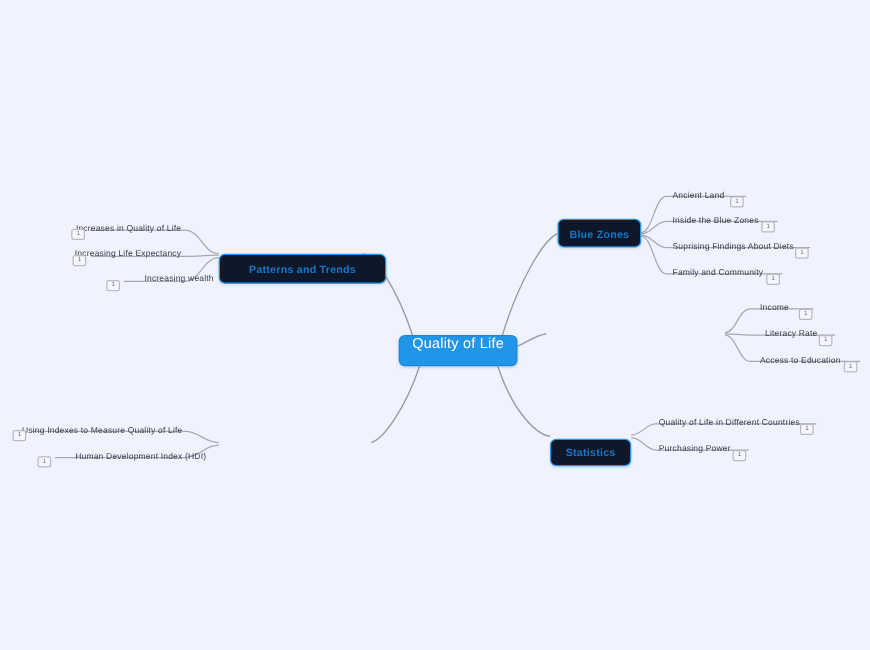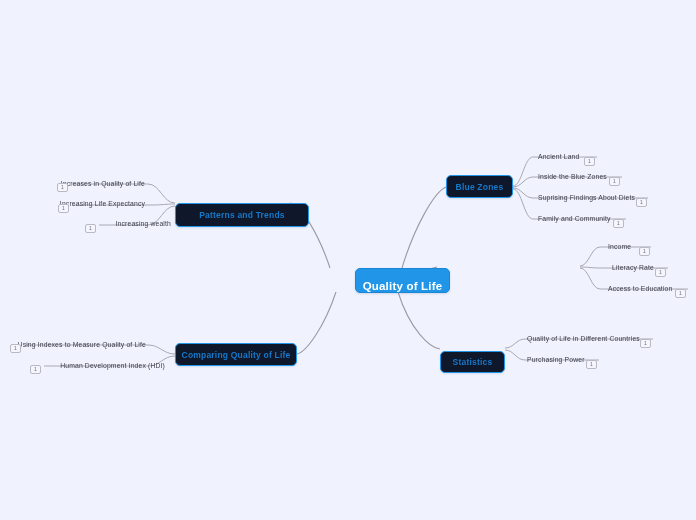--- a/index.html
+++ b/index.html
@@ -40,27 +40,26 @@
 
   
   .node-root {
     position: absolute;
     box-sizing: border-box;
     background: #2196e8;
     border: 1px solid #1a86d6;
     border-radius: 5px;
     color: #ffffff;
     font-size: 11.5px;
-    font-weight: bold;
+    font-weight: normal;
     letter-spacing: 0.2px;
     display: flex;
-    align-items: flex-end;
+    align-items: flex-start;
     justify-content: center;
     box-shadow: 0 1px 2px rgba(60,80,140,0.18);
-    margin-left: 36px;
   }
 
   
   .node-branch {
     position: absolute;
     box-sizing: border-box;
     background: #0f172a;
     border: 1.5px solid #2196e8;
     border-radius: 5px;
     color: #1678c8;
@@ -146,23 +145,20 @@
   </div>
   <div class="leaf-label left" style="left:0px; top:179px; width:145px;">Increases in Quality of Life</div>
   <div class="badge" style="left:57px; top:183px;">1</div>
 
   <div class="leaf-label left" style="left:0px; top:199px; width:145px;">Increasing Life Expectancy</div>
   <div class="badge" style="left:58px; top:204px;">1</div>
 
   <div class="leaf-label left" style="left:0px; top:219px; width:171px;">Increasing wealth</div>
   <div class="badge" style="left:85px; top:224px;">1</div>
 
-  <div class="node-branch" style="left:175px; top:343px; width:122px; height:23px;">
-    <span>Comparing Quality of Life</span>
-  </div>
   <div class="leaf-label left" style="left:0px; top:340px; width:146px;">Using Indexes to Measure Quality of Life</div>
   <div class="badge" style="left:10px; top:344px;">1</div>
 
   <div class="leaf-label left" style="left:0px; top:361px; width:165px;">Human Development Index (HDI)</div>
   <div class="badge" style="left:30px; top:365px;">1</div>
 
   <div class="node-branch" style="left:446px; top:175px; width:67px; height:23px;">
     <span>Blue Zones</span>
   </div>
   <div class="leaf-label right" style="left:538px; top:152px;">Ancient Land</div>

